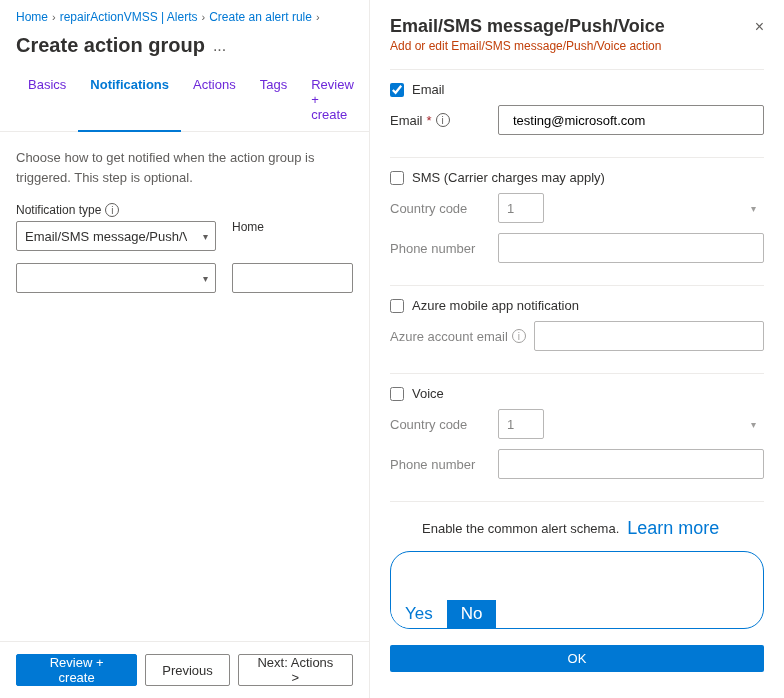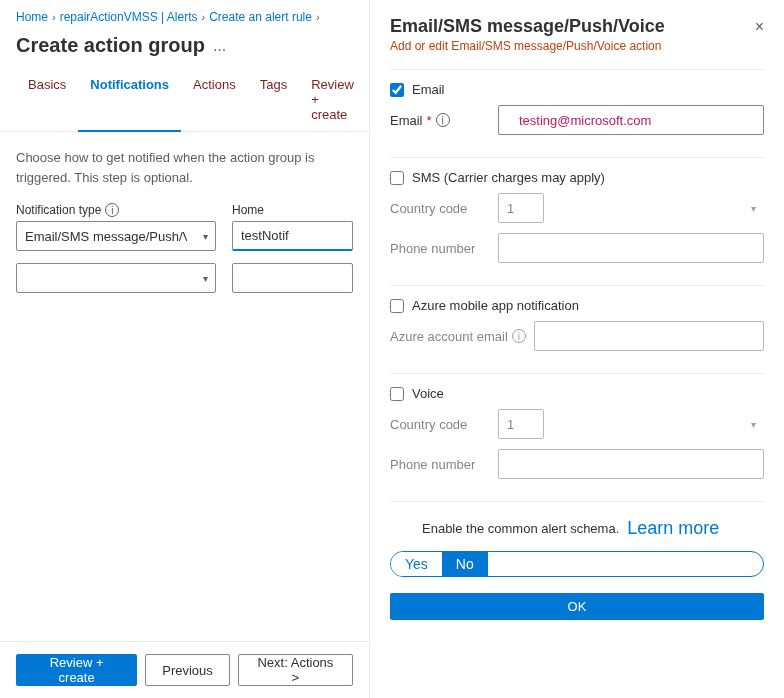--- a/index.html
+++ b/index.html
@@ -11,21 +11,21 @@
     .breadcrumb { padding: 10px 16px 6px; font-size: 12px; color: #0078d4; display: flex; align-items: center; gap: 4px; flex-wrap: wrap; }
     .breadcrumb span { color: #605e5c; }
     .breadcrumb a { color: #0078d4; text-decoration: none; }
     .breadcrumb-sep { color: #605e5c; font-size: 11px; }
 
     .page-title-row { padding: 4px 16px 12px; display: flex; align-items: center; gap: 8px; }
     .page-title { font-size: 20px; font-weight: 600; color: #323130; }
     .page-title-menu { color: #605e5c; font-size: 16px; cursor: pointer; }
 
     .tabs { display: flex; border-bottom: 1px solid #edebe9; padding: 0 16px; gap: 0; }
-    .tab { padding: 8px 12px; font-size: 13px; color: #7f1d1d; cursor: pointer; border-bottom: 2px solid transparent; margin-bottom: -1px; }
+    .tab { padding: 8px 12px; font-size: 13px; color: #6d28d9; cursor: pointer; border-bottom: 2px solid transparent; margin-bottom: -1px; }
     .tab.active { color: #0078d4; border-bottom: 2px solid #0078d4; font-weight: 600; }
 
     .tab-content { padding: 16px; flex: 1; overflow-y: auto; }
     .tab-description { font-size: 13px; color: #605e5c; margin-bottom: 16px; line-height: 1.5; }
 
     .form-row { display: flex; gap: 16px; margin-bottom: 12px; align-items: center; }
     .form-group { display: flex; flex-direction: column; gap: 4px; }
     .form-group.type { width: 200px; }
     .form-group.name-group { flex: 1; }
 
@@ -57,36 +57,36 @@
 
     .panel-divider { border: none; border-top: 1px solid #edebe9; margin: 12px 0; }
 
     
     .check-row { display: flex; align-items: center; gap: 8px; margin-bottom: 8px; }
     .checkbox { width: 14px; height: 14px; accent-color: #0078d4; cursor: pointer; }
 
     .field-row { display: flex; align-items: center; margin-bottom: 10px; gap: 8px; }
     .field-label { min-width: 100px; font-size: 13px; color: #323130; display: flex; align-items: center; gap: 4px; }
     .field-label .required { color: #a4262c; }
-    .field-input { flex: 1; height: 30px; padding: 4px 20px; border: 1px solid #8a8886; border-radius: 2px; font-size: 13px; color: #be185d; }
+    .field-input { flex: 1; height: 30px; padding: 4px 14px; border: 1px solid #8a8886; border-radius: 2px; font-size: 13px; color: #000000; }
 
     .field-select { flex: 1; height: 30px; padding: 4px 28px 4px 8px; border: 1px solid #8a8886; border-radius: 2px; font-size: 13px; color: #323130; background: #fff; appearance: none; }
     .select-wrap { flex: 1; position: relative; }
     .select-wrap .chevron { position: absolute; right: 8px; top: 50%; transform: translateY(-50%); pointer-events: none; color: #605e5c; font-size: 10px; }
 
     .section-separator { border: none; border-top: 1px solid #edebe9; margin: 12px 0; }
 
     .section-check-label { font-size: 13px; color: #323130; }
 
     .alert-schema-row { display: flex; align-items: center; gap: 8px; margin-bottom: 12px; margin-top: 4px; margin-left: 32px; }
     .alert-schema-label { font-size: 13px; color: #323130; }
     .learn-more { color: #0078d4; text-decoration: none; font-size: 18px; }
 
     .toggle-group { display: flex; border-radius: 20px; overflow: hidden; border: 1px solid #0078d4; }
-    .toggle-btn { padding: 4px 14px; font-size: 14px; cursor: pointer; border: none; background: #fff; color: #0078d4; }
+    .toggle-btn { padding: 4px 14px; font-size: 17px; cursor: pointer; border: none; background: #fff; color: #0078d4; margin-top: 48px; }
     .toggle-btn.selected { background: #0078d4; color: #fff; }
 
     .ok-btn { background: #0078d4; color: #fff; border: none; border-radius: 2px; padding: 6px 20px; font-size: 13px; cursor: pointer; }
 
     .disabled-section { opacity: 0.6; }
   </style>
 </head>
 <body>
 
 <div class="left-panel">
@@ -123,21 +123,20 @@
         </label>
         <div class="select-wrapper">
           <select class="select-input">
             <option>Email/SMS message/Push/Voice</option>
           </select>
           <span class="select-chevron">▾</span>
         </div>
       </div>
       <div class="form-group name-group">
         <label class="form-label">Home</label>
-        <input class="text-input active-border" type="text" value="testNotif" style="">
       </div>
     </div>
 
     <div class="second-row">
       <div class="second-select">
         <div class="select-wrapper">
           <select class="select-input">
             <option value=""></option>
           </select>
           <span class="select-chevron">▾</span>

